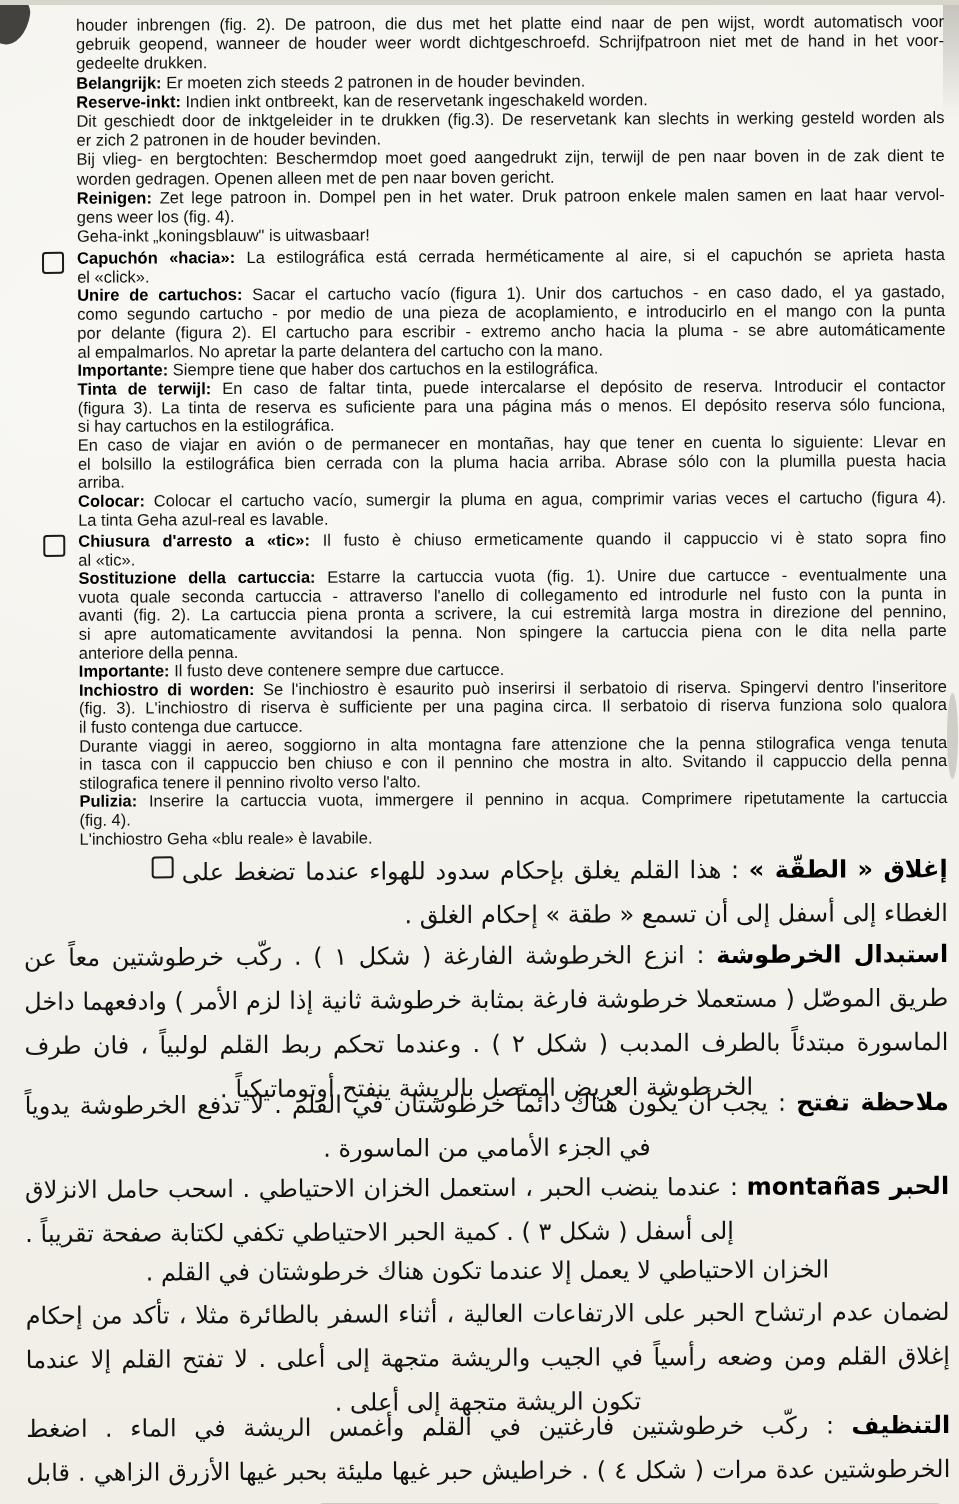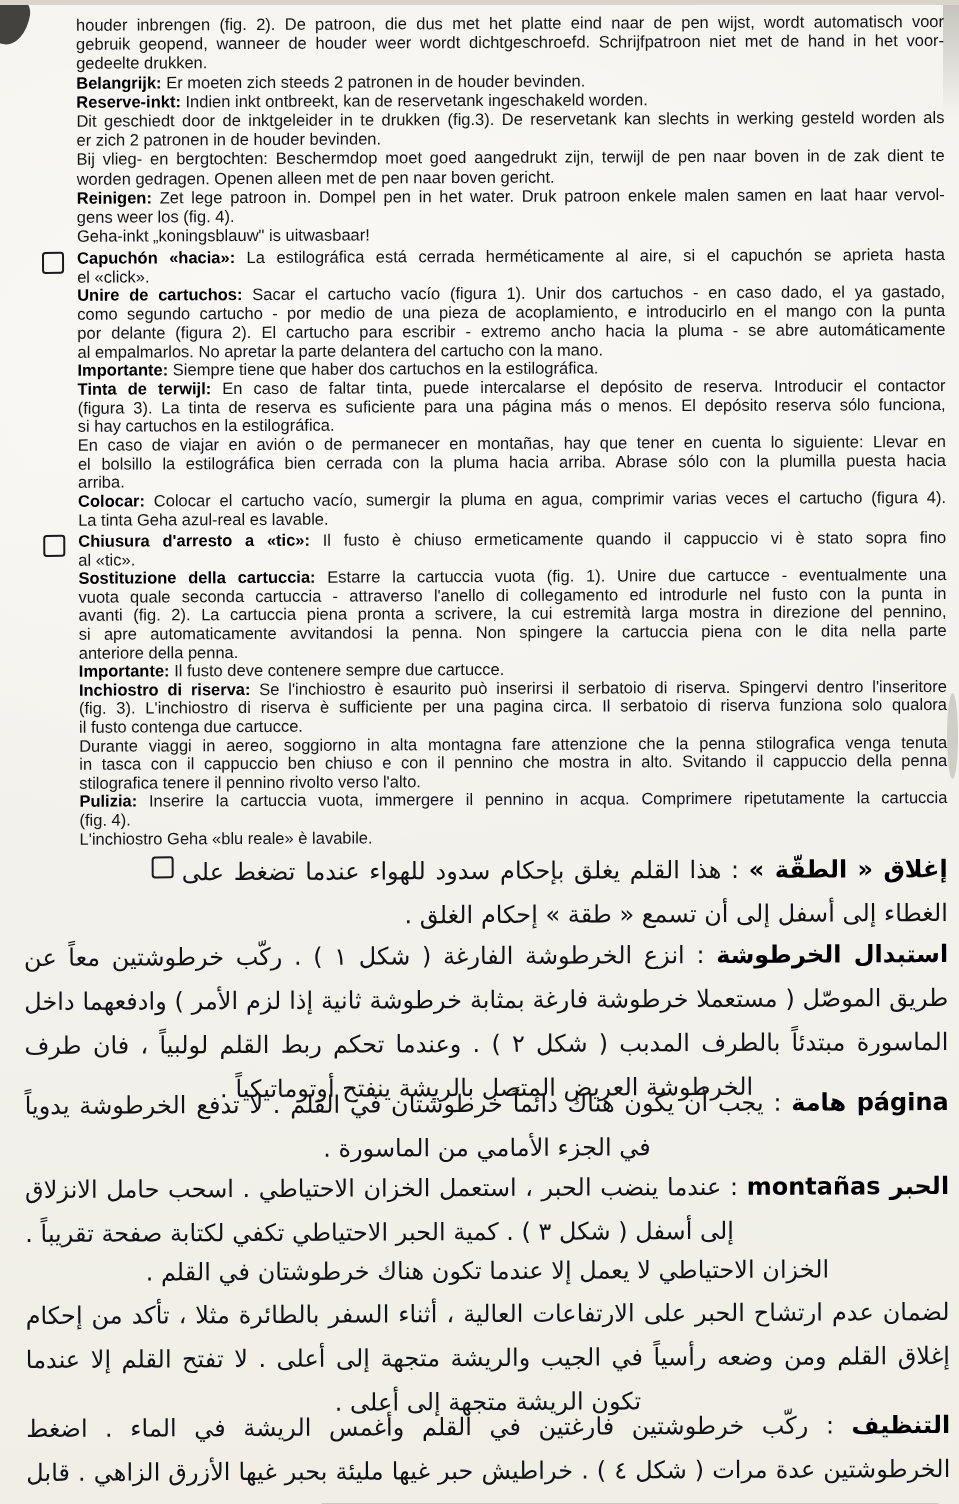--- a/index.html
+++ b/index.html
@@ -109,35 +109,35 @@
     <div class="cb cb-it"></div>
     <section class="txt sec-it" lang="it">
         <div class="ln j"><b>Chiusura d'arresto a «tic»:</b> Il fusto è chiuso ermeticamente quando il cappuccio vi è stato sopra fino</div>
         <div class="ln">al «tic».</div>
         <div class="ln j"><b>Sostituzione della cartuccia:</b> Estarre la cartuccia vuota (fig. 1). Unire due cartucce - eventualmente una</div>
         <div class="ln j">vuota quale seconda cartuccia - attraverso l'anello di collegamento ed introdurle nel fusto con la punta in</div>
         <div class="ln j">avanti (fig. 2). La cartuccia piena pronta a scrivere, la cui estremità larga mostra in direzione del pennino,</div>
         <div class="ln j">si apre automaticamente avvitandosi la penna. Non spingere la cartuccia piena con le dita nella parte</div>
         <div class="ln">anteriore della penna.</div>
         <div class="ln"><b>Importante:</b> Il fusto deve contenere sempre due cartucce.</div>
-        <div class="ln j"><b> Inchiostro di riserva:</b> Se l'inchiostro è esaurito può inserirsi il serbatoio di riserva. Spingervi dentro l'inseritore</div>
+        <div class="ln j"><b> Inchiostro di worden:</b> Se l'inchiostro è esaurito può inserirsi il serbatoio di riserva. Spingervi dentro l'inseritore</div>
         <div class="ln j">(fig. 3). L'inchiostro di riserva è sufficiente per una pagina circa. Il serbatoio di riserva funziona solo qualora</div>
         <div class="ln">il fusto contenga due cartucce.</div>
         <div class="ln j">Durante viaggi in aereo, soggiorno in alta montagna fare attenzione che la penna stilografica venga tenuta</div>
         <div class="ln j">in tasca con il cappuccio ben chiuso e con il pennino che mostra in alto. Svitando il cappuccio della penna</div>
         <div class="ln">stilografica tenere il pennino rivolto verso l'alto.</div>
         <div class="ln j"><b>Pulizia:</b> Inserire la cartuccia vuota, immergere il pennino in acqua. Comprimere ripetutamente la cartuccia</div>
         <div class="ln">(fig. 4).</div>
         <div class="ln">L'inchiostro Geha «blu reale» è lavabile.</div>
       </section>
 
     <div class="cb cb-ar"></div>
     <section class="ar-wrap" lang="ar">
         <p class="arp p1 al-r" dir="rtl"><b>إغلاق « الطقّة »</b> : هذا القلم يغلق بإحكام سدود للهواء عندما تضغط على الغطاء إلى أسفل إلى أن تسمع « طقة » إحكام الغلق .</p>
         <p class="arp p2 al-c" dir="rtl"><b>استبدال الخرطوشة</b> : انزع الخرطوشة الفارغة ( شكل ١ ) . ركّب خرطوشتين معاً عن طريق الموصّل ( مستعملا خرطوشة فارغة بمثابة خرطوشة ثانية إذا لزم الأمر ) وادفعهما داخل الماسورة مبتدئاً بالطرف المدبب ( شكل ٢ ) . وعندما تحكم ربط القلم لولبياً ، فان طرف الخرطوشة العريض المتصل بالريشة ينفتح أوتوماتيكياً .</p>
-        <p class="arp p3 al-c" dir="rtl"><b>página هامة</b> : يجب أن يكون هناك دائماً خرطوشتان في القلم . لا تدفع الخرطوشة يدوياً في الجزء الأمامي من الماسورة .</p>
+        <p class="arp p3 al-c" dir="rtl"><b>ملاحظة تفتح</b> : يجب أن يكون هناك دائماً خرطوشتان في القلم . لا تدفع الخرطوشة يدوياً في الجزء الأمامي من الماسورة .</p>
         <p class="arp p4 al-l" dir="rtl"><b>الحبر montañas</b> : عندما ينضب الحبر ، استعمل الخزان الاحتياطي . اسحب حامل الانزلاق إلى أسفل ( شكل ٣ ) . كمية الحبر الاحتياطي تكفي لكتابة صفحة تقريباً .</p>
         <p class="arp p5 al-c" dir="rtl">الخزان الاحتياطي لا يعمل إلا عندما تكون هناك خرطوشتان في القلم .</p>
         <p class="arp p6 al-c" dir="rtl">لضمان عدم ارتشاح الحبر على الارتفاعات العالية ، أثناء السفر بالطائرة مثلا ، تأكد من إحكام إغلاق القلم ومن وضعه رأسياً في الجيب والريشة متجهة إلى أعلى . لا تفتح القلم إلا عندما تكون الريشة متجهة إلى أعلى .</p>
         <p class="arp p7 al-l" dir="rtl"><b>التنظيف</b> : ركّب خرطوشتين فارغتين في القلم وأغمس الريشة في الماء . اضغط الخرطوشتين عدة مرات ( شكل ٤ ) . خراطيش حبر غيها مليئة بحبر غيها الأزرق الزاهي . قابل للغسل .</p>
       </section>
   </div>
 </div>
 
 </body></html>

